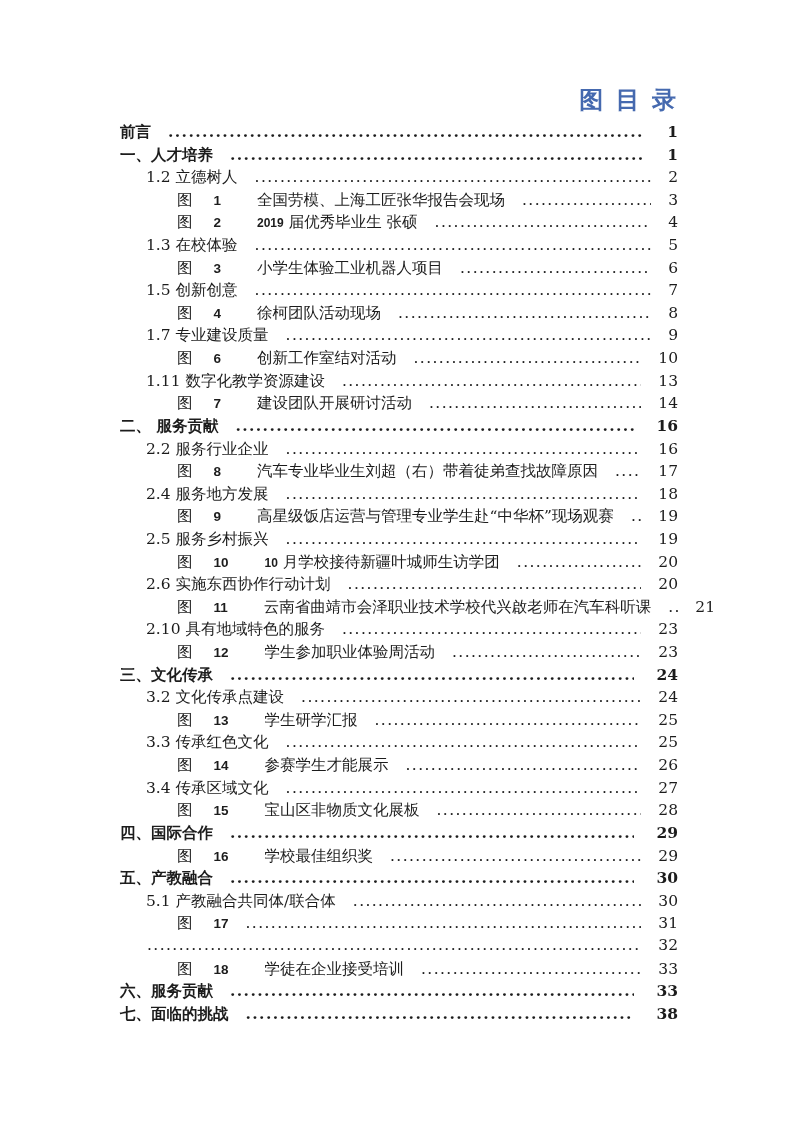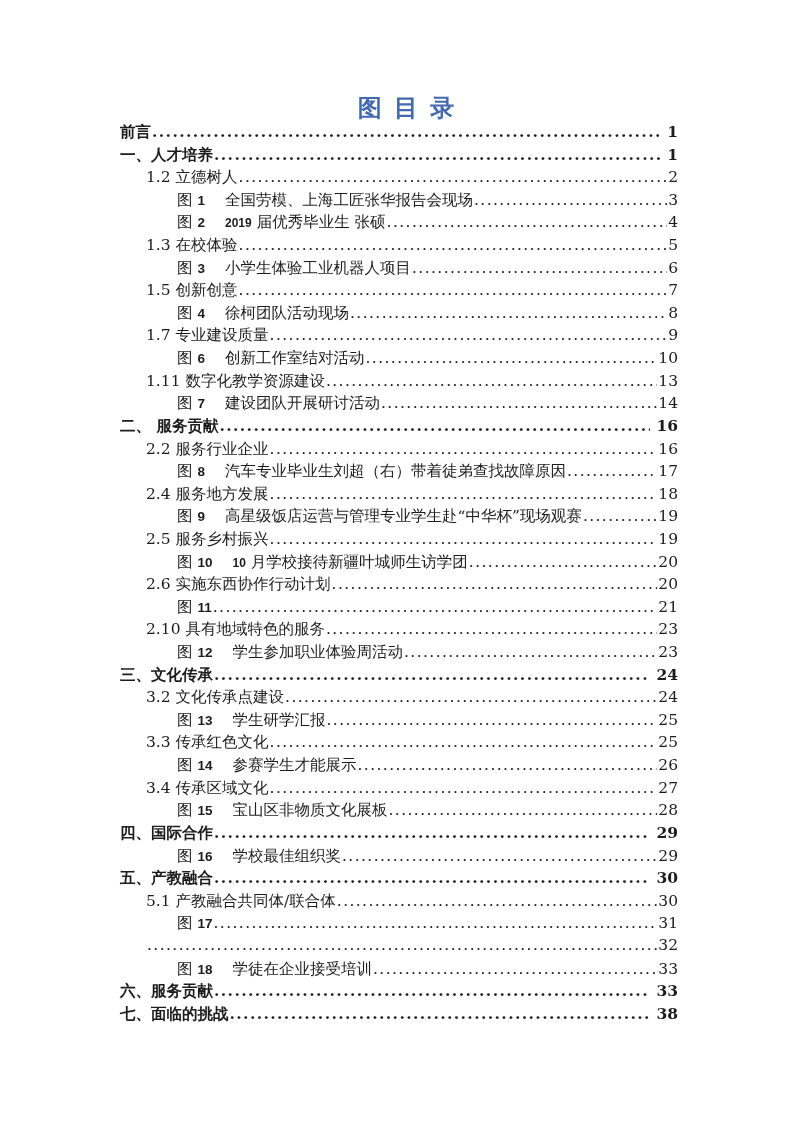--- a/index.html
+++ b/index.html
@@ -18,38 +18,39 @@
     height: 1131px;
     background: #ffffff;
     font-family: "DejaVu Serif", "Liberation Serif", serif;
     color: #1c1c1c;
   }
   .doc-title {
     position: absolute;
     top: 84px;
     left: 120px;
     width: 558px;
-    margin: 8px;
-    text-align: center;
+    margin: 0;
+    text-align: right;
     font-size: 24px;
     font-weight: bold;
     letter-spacing: 2px;
   }
   .toc {
     position: absolute;
     top: 122px;
     left: 120px;
     width: 558px;
   }
   .row {
     display: flex;
     align-items: baseline;
     height: 22.62px;
     font-size: 15.5px;
     white-space: nowrap;
+    gap: 16px;
   }
   .row.lv2 { padding-left: 26px; }
   .row.lv3 { padding-left: 57px; }
   .row.b   { font-weight: bold; }
   .entry-text { flex: 0 0 auto; }
   .fig-word { flex: 0 0 auto; }
   .fig-num {
     flex: 0 0 auto;
     font-family: "Liberation Sans", "DejaVu Sans", sans-serif;
     font-weight: bold;
@@ -205,20 +206,21 @@
         <span class="pgnum">20</span>
       </div>
       <div class="row lv2">
         <span class="entry-text">2.6 实施东西协作行动计划</span>
         <span class="leader"></span>
         <span class="pgnum">20</span>
       </div>
       <div class="row lv3">
         <span class="fig-word">图</span>
         <span class="fig-num">11</span>
+        <span class="fig-cap">云南省曲靖市会泽职业技术学校代兴啟老师在汽车科听课</span>
         <span class="leader"></span>
         <span class="pgnum">21</span>
       </div>
       <div class="row lv2">
         <span class="entry-text">2.10 具有地域特色的服务</span>
         <span class="leader"></span>
         <span class="pgnum">23</span>
       </div>
       <div class="row lv3">
         <span class="fig-word">图</span>

